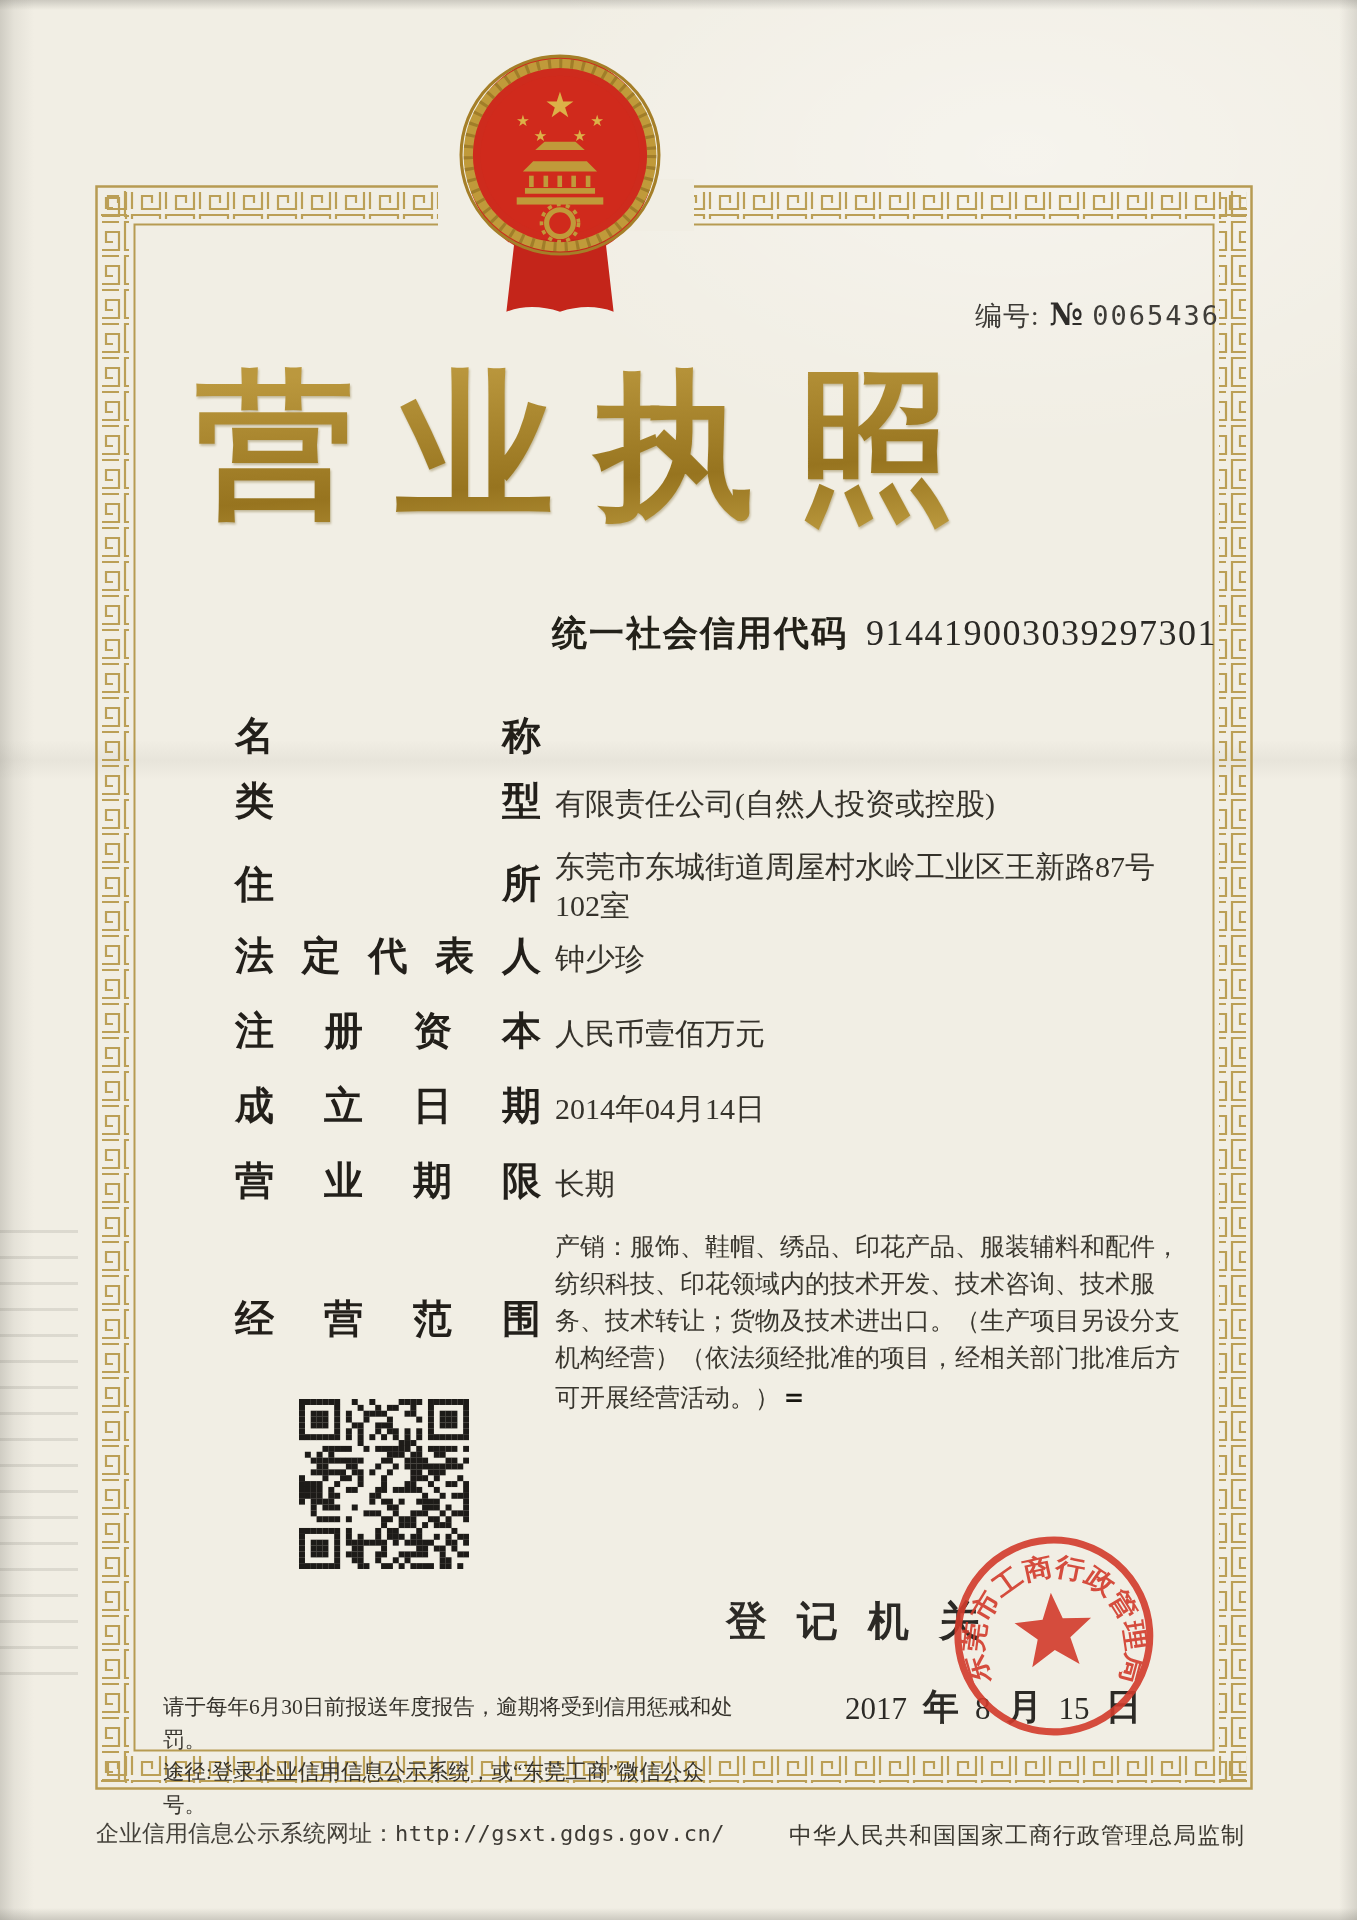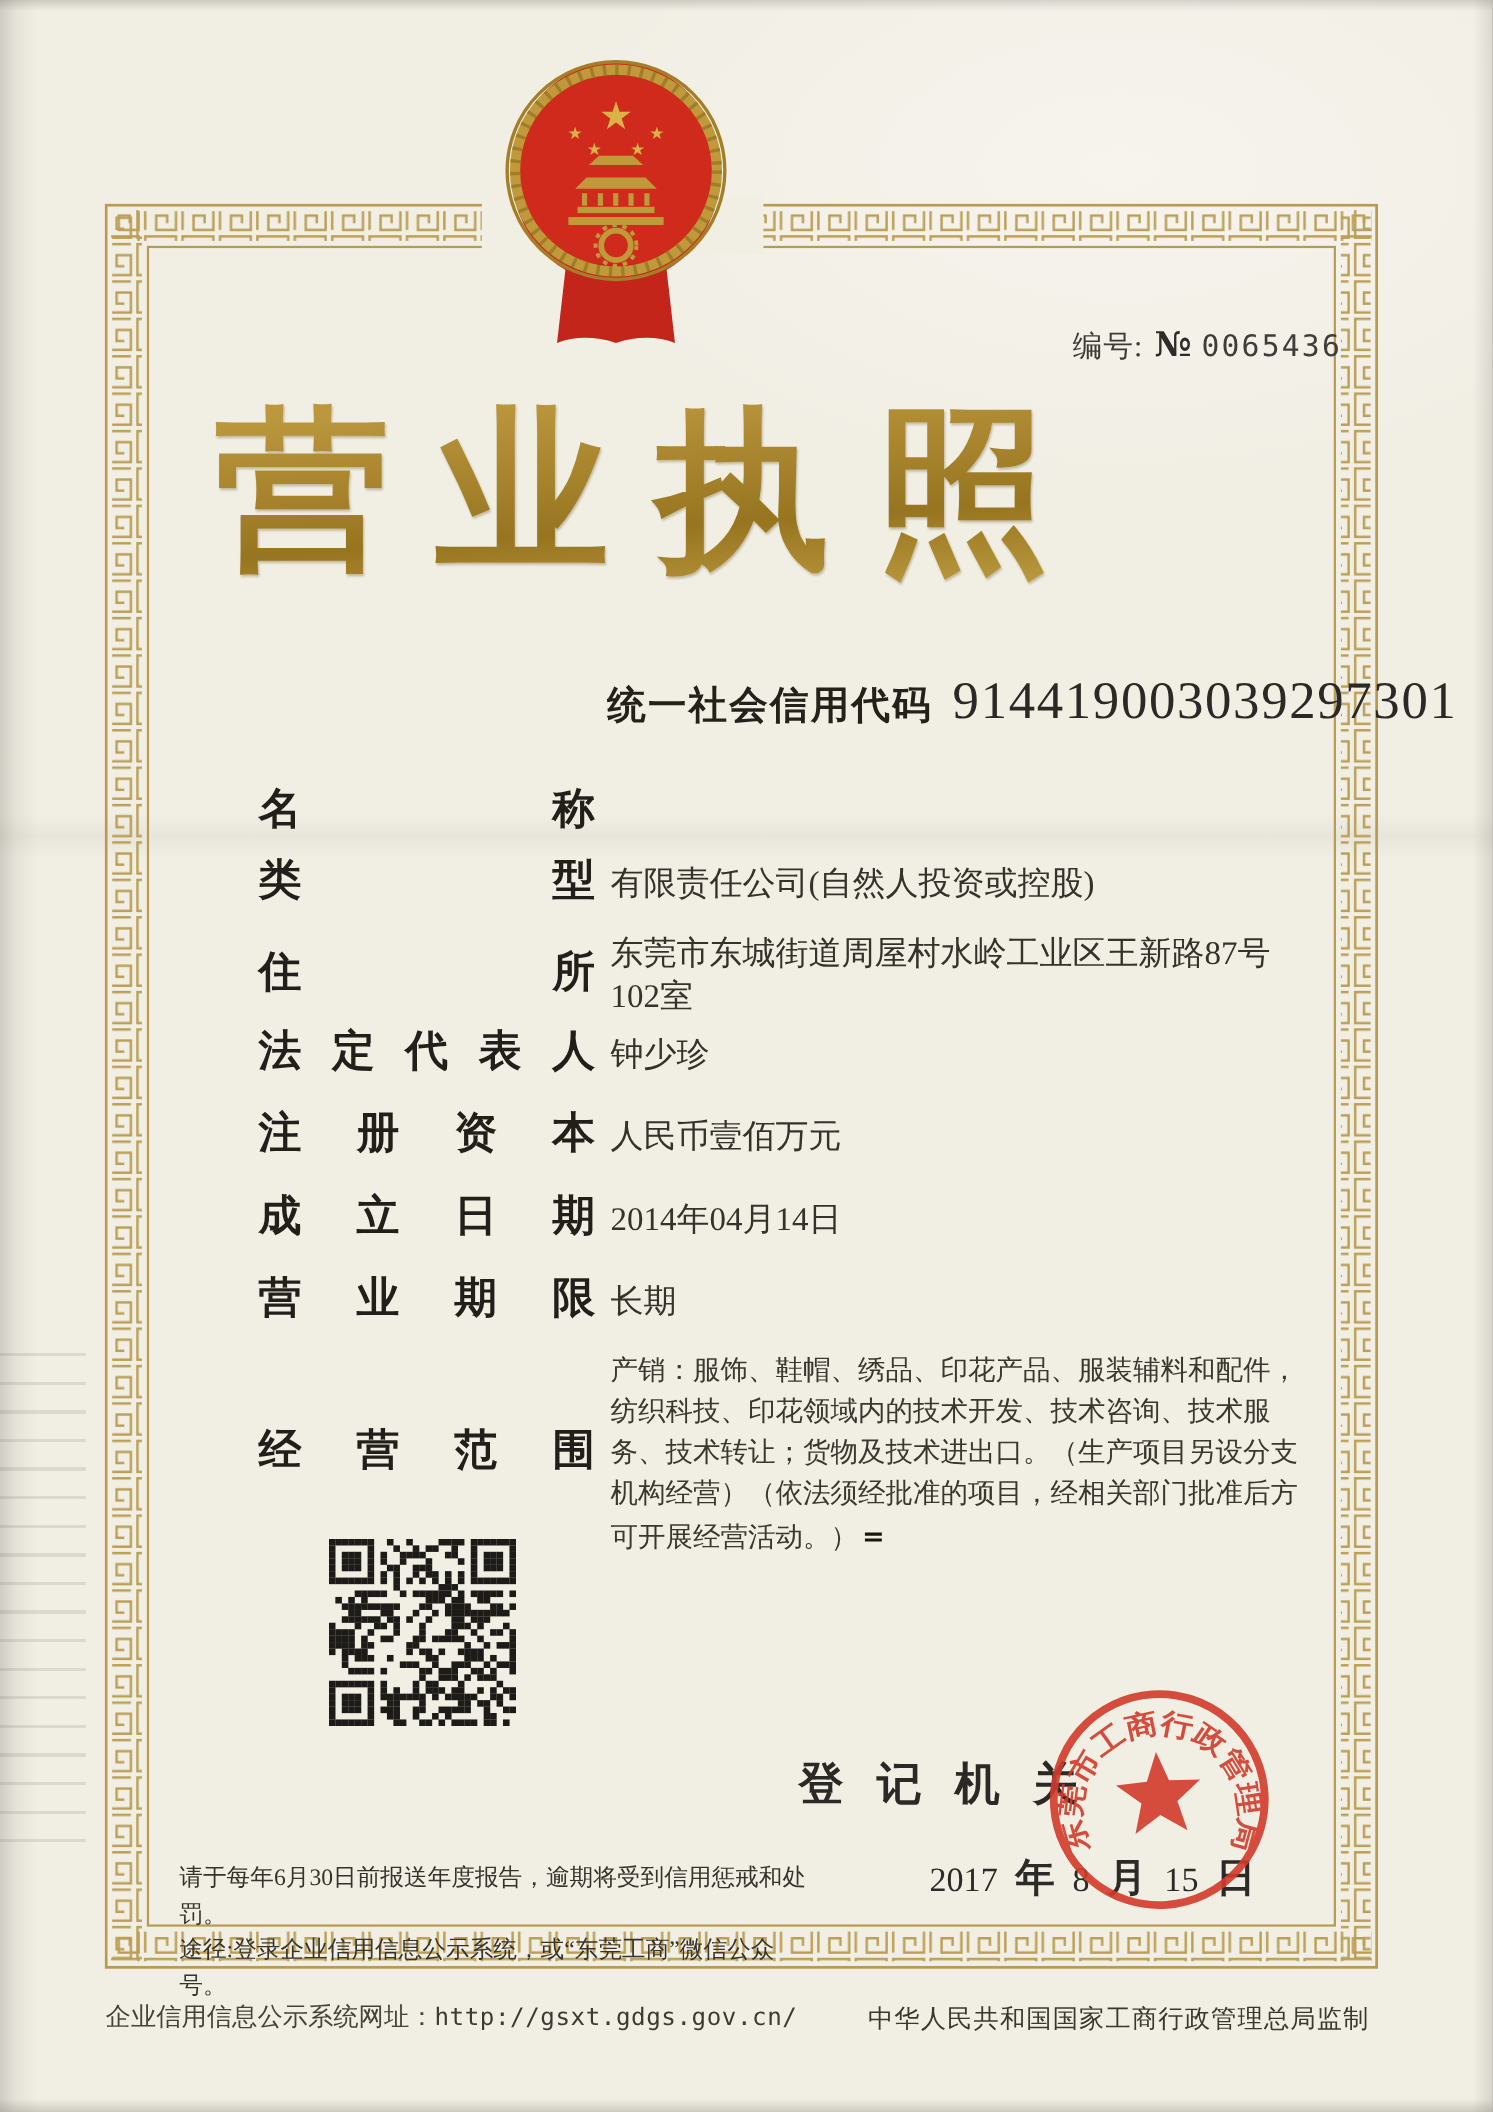--- a/index.html
+++ b/index.html
@@ -33,34 +33,34 @@
   .serial{
     position:absolute;left:948px;top:296px;width:310px;
     color:#3c3a36;font-size:27px;letter-spacing:1px;white-space:nowrap;margin-left:27px;
   }
   .serial .no-sym{font-weight:bold;font-size:31px;font-family:"DejaVu Serif",serif;margin:0 8px 0 10px;color:#2e2c29;}
   .serial .no-val{font-family:"DejaVu Sans Mono",monospace;font-size:27px;color:#3f3d39;letter-spacing:2px;}
 
   .title{
     position:absolute;left:150px;top:352px;width:850px;height:230px;
     text-align:center;font-size:158px;font-weight:bold;line-height:1.2;
-    font-family:Liberation Sans, sans-serif;
+    font-family:Liberation Serif, serif;
     letter-spacing:42px;text-indent:42px;white-space:nowrap;
     color:#a6822a;
     background:linear-gradient(176deg,#c7a càng44 0%, #bb983e 15%, #97741f 55%, #cbaa4c 92%);
     background:linear-gradient(176deg,#bb983e 12%,#97741f 55%,#cbaa4c 92%);
     -webkit-background-clip:text;background-clip:text;
     -webkit-text-fill-color:transparent;
     text-shadow:2px 3px 3px rgba(255,248,225,.0);
     filter:drop-shadow(1px 2px 1px rgba(110,85,20,.35));
   }
 
   .credit{position:absolute;left:552px;top:610px;white-space:nowrap;}
   .credit .lab{font-size:35px;font-weight:bold;color:#232119;letter-spacing:2px;}
-  .credit .code{font-size:48px;color:#2b2925;font-family:"Liberation Serif",serif;letter-spacing:1.5px;margin-left:14px;}
+  .credit .code{font-size:36px;color:#2b2925;font-family:"Liberation Serif",serif;letter-spacing:1.5px;margin-left:14px;}
 
   .row{position:absolute;left:235px;display:flex;align-items:center;}
   .row-label{
     width:306px;font-size:39px;font-weight:600;color:#221f1a;
     text-align:justify;text-align-last:justify;line-height:1.15;
     font-family:"Liberation Serif",serif;
   }
   .row-value{
     margin-left:14px;width:620px;font-size:30px;color:#35322b;line-height:1.3;
     padding-top:4px;font-family:"Liberation Serif",serif;

